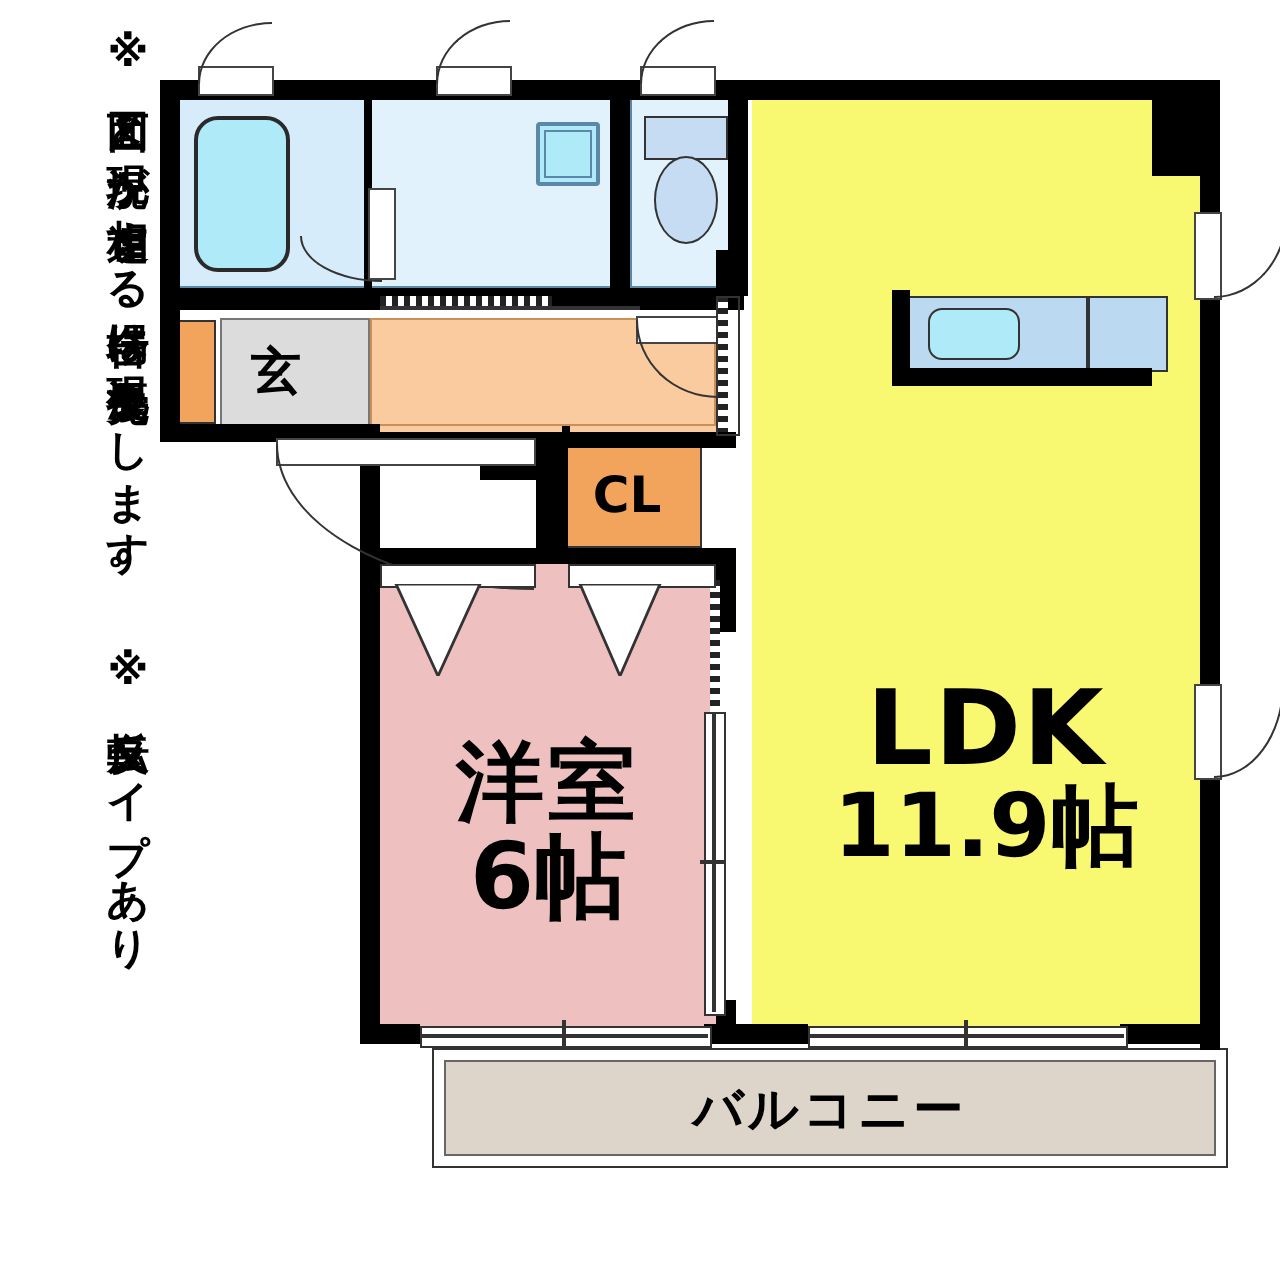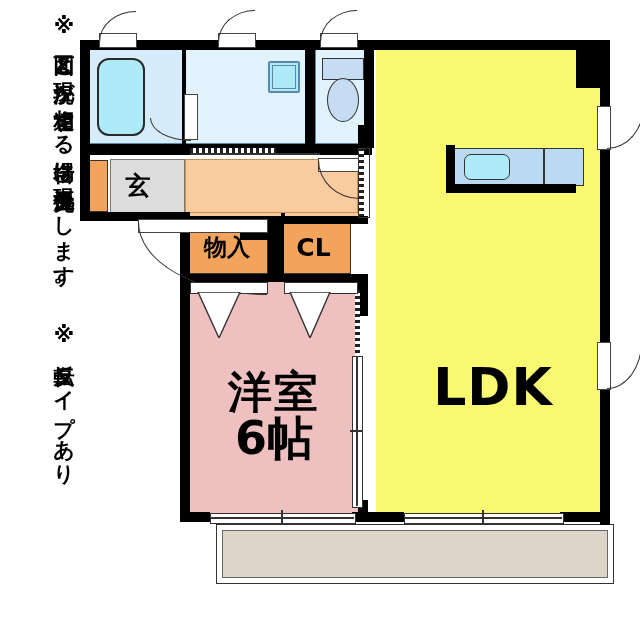--- a/index.html
+++ b/index.html
@@ -59,23 +59,20 @@
   <div class="abs fill" style="left:185px;top:213px;width:173px;height:6px;background:#fbcba0;border:none;"></div>
 
   <div class="abs" style="left:376px;top:48px;width:200px;height:470px;background:#f9f871;"></div>
   <div class="abs" style="left:376px;top:88px;width:224px;height:430px;background:#f9f871;"></div>
 
   <div class="abs" style="left:188px;top:282px;width:170px;height:236px;background:#eec0c0;"></div>
 
   <div class="abs" style="left:222px;top:530px;width:386px;height:48px;background:#ded5ca;border:1px solid #666;"></div>
   <div class="abs" style="left:216px;top:524px;width:398px;height:60px;border:1px solid #333;background:transparent;"></div>
 
-  <div class="abs lbl" style="left:186px;top:222px;width:82px;height:52px;background:#f3a45c;border:1px solid #333;font-size:23px;">
-    <span>物入</span>
-  </div>
   <div class="abs" style="left:240px;top:222px;width:28px;height:18px;background:#000;"></div>
 
   <div class="abs lbl" style="left:276px;top:222px;width:75px;height:52px;background:#f3a45c;border:1px solid #333;font-size:25px;">
     <span>CL</span>
   </div>
 
   <div class="abs" style="left:88px;top:160px;width:20px;height:52px;background:#f3a45c;border:1px solid #333;"></div>
 
   <div class="abs" style="left:97px;top:58px;width:48px;height:78px;background:#aeeaf7;border:2px solid #2a2a2a;border-radius:12px;"></div>
 
@@ -177,25 +174,29 @@
   <div class="railline" style="left:482px;top:510px;width:2px;height:13px;"></div>
 
   <div class="leaf" style="left:597px;top:106px;width:12px;height:42px;"></div>
   <div class="arc" style="left:607px;top:106px;width:36px;height:42px;border-radius:0 0 100% 0;border-top:none;border-left:none;"></div>
 
   <div class="leaf" style="left:597px;top:342px;width:12px;height:46px;"></div>
   <div class="arc" style="left:607px;top:342px;width:34px;height:46px;border-radius:0 0 100% 0;border-top:none;border-left:none;"></div>
 
   <div class="abs lbl" style="left:398px;top:336px;width:190px;height:104px;flex-direction:column;">
     <span style="font-size:52px;letter-spacing:1px;">LDK</span>
+    <span style="font-size:44px;">11.9帖</span>
   </div>
 
   <div class="abs lbl" style="left:196px;top:344px;width:156px;height:104px;flex-direction:column;">
     <span style="font-size:44px;letter-spacing:2px;margin-top:40px;">洋室</span>
     <span style="font-size:46px;">6帖</span>
   </div>
 
+  <div class="abs lbl" style="left:300px;top:540px;width:230px;height:30px;font-size:25px;letter-spacing:2px;">
+    <span>バルコニー</span>
+  </div>
 
   <div class="abs lbl" style="left:118px;top:168px;width:40px;height:36px;font-size:25px;">
     <span>玄</span>
   </div>
 
 </div>
 
 </body></html>

